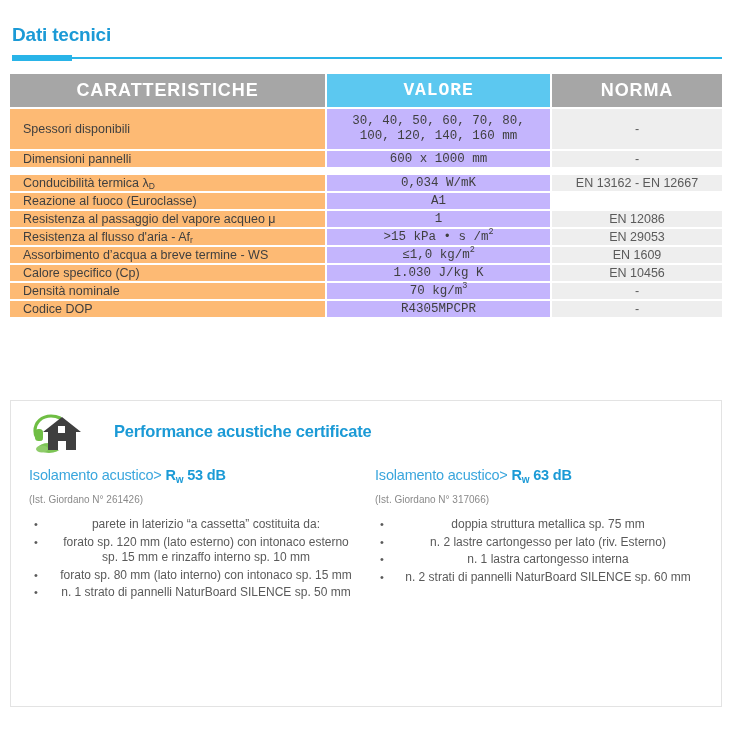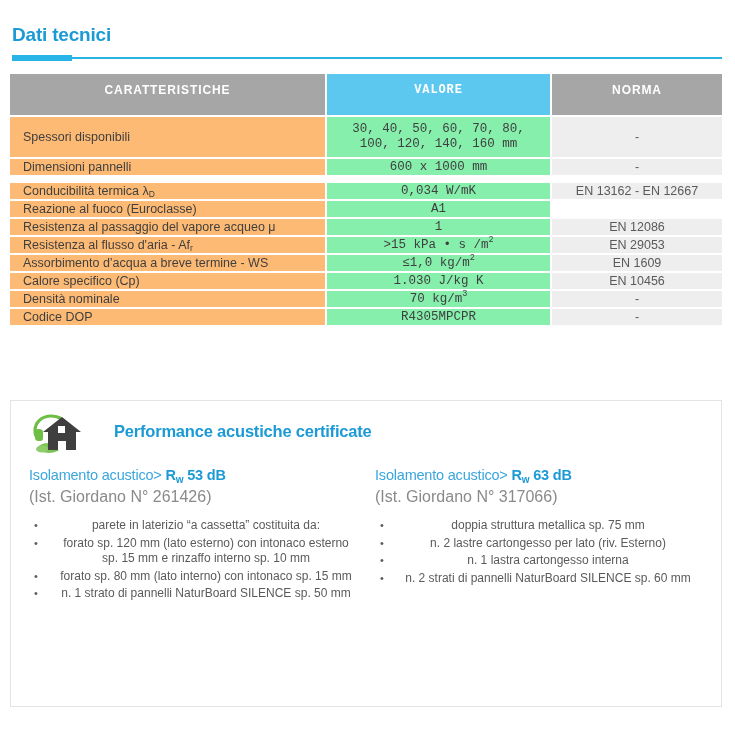--- a/index.html
+++ b/index.html
@@ -40,35 +40,35 @@
   .c-feature { width: 315px; }
   .c-value   { width: 223px; margin-left: 2px; font-family: Liberation Mono, monospace; }
   .c-norm    { width: 170px; margin-left: 2px; }
 
   
   .hrow .c-feature, .hrow .c-norm {
     background: #a6a6a6; color: #ffffff;
   }
   .hrow .c-value { background: #5cc8f0; color: #ffffff; }
   .hrow > div {
-    height: 41px; line-height: 33px;
+    height: 33px; line-height: 33px;
     text-align: center;
     font-weight: bold;
-    font-size: 12px;
+    font-size: 18px;
     letter-spacing: 0.9px;
   }
 
   
   .brow .c-feature {
     background: #fdba74; color: #3f3f3f;
     padding-left: 13px;
     font-size: 12.5px;
   }
   .brow .c-value {
-    background: #86efac; color: #3f3f3f;
+    background: #c4b5fd; color: #3f3f3f;
     text-align: center; font-size: 12.5px;
   }
   .brow .c-norm {
     background: #eeeeee; color: #5a5a5a;
     text-align: center; font-size: 12.5px;
   }
   .brow > div {
     height: 16px;
     display: flex; align-items: center;
   }
@@ -103,21 +103,21 @@
   .col.right { padding-left: 8px; }
 
   .iso-head {
     font-size: 14.5px; color: #3aa6dd; font-weight: bold;
     letter-spacing: -0.2px; white-space: nowrap;
   }
   .iso-head .light { font-weight: normal; }
   .iso-head .rw { font-weight: bold; color: #1b9ad6; }
   .iso-head .rw sub { font-size: 10px; top: 3px; }
   .iso-sub {
-    font-size: 16px; color: #8a8a8a; margin-top: 5px;
+    font-size: 10px; color: #8a8a8a; margin-top: 11px;
   }
   ul.bullets {
     margin: 12px 0 0 0; padding: 0 0 0 16px;
     list-style: none;
   }
   ul.bullets li {
     position: relative;
     font-size: 12px; color: #5a5a5a;
     line-height: 15.5px; margin-bottom: 2px; text-align: center;
   }

